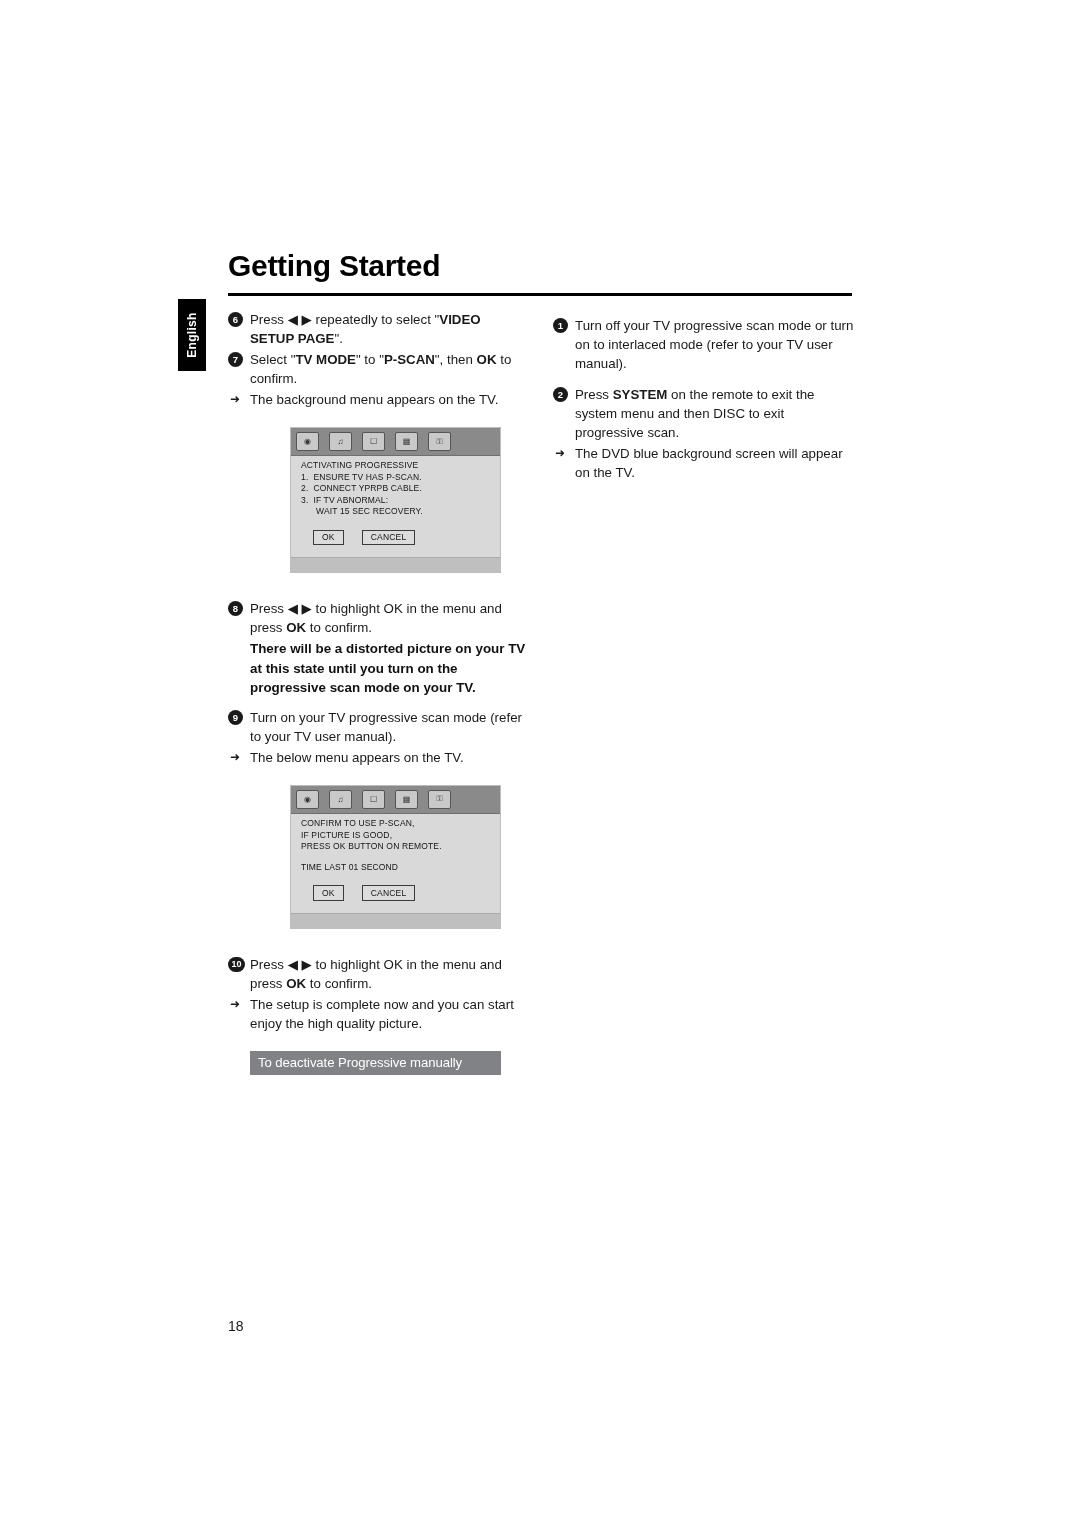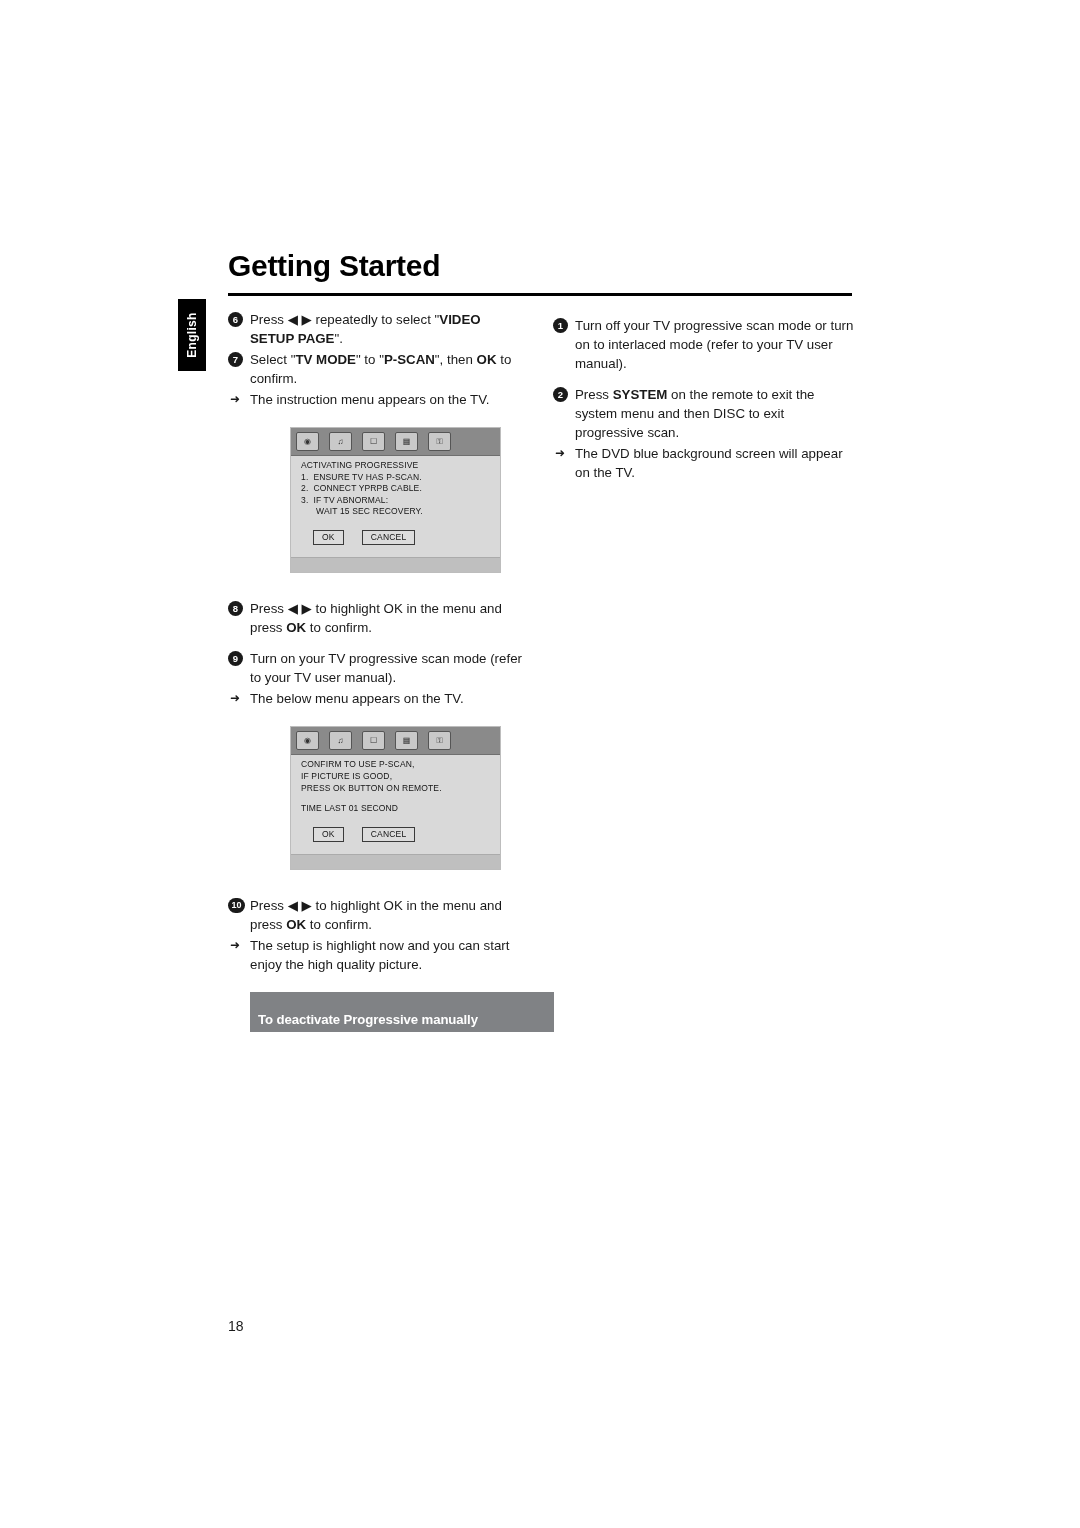--- a/index.html
+++ b/index.html
@@ -120,26 +120,26 @@
     font-size: 13.4px;
     line-height: 19.5px;
     font-weight: bold;
     color: #111;
   }
 
   
   .subhead {
     position: relative;
     margin-left: 22px;
-    width: 304px;
+    width: 251px;
     background: #808285;
     color: #fff;
     font-size: 13.2px;
-    font-weight: bold;
-    padding: 20px 0 5px 8px;
+    font-weight: normal;
+    padding: 4px 0 5px 8px;
     box-sizing: border-box;
     letter-spacing: -0.1px;
   }
 
   .bulletblock {
     position: relative;
     padding-left: 44px;
     font-size: 13.3px;
     line-height: 19.5px;
     color: #1a1a1a;
@@ -253,21 +253,21 @@
 
   <div class="step">
     <span class="num">6</span><span>Press </span><span>◀ ▶</span><span> repeatedly to select "</span><b>VIDEO SETUP PAGE</b><span>".</span>
   </div>
 
   <div class="step">
     <span class="num">7</span><span>Select "</span><b>TV MODE</b><span>" to "</span><b>P-SCAN</b><span>", then </span><b>OK</b><span> to confirm.</span>
   </div>
 
   <div class="arrowline">
-    <span class="arw">➜</span><span>The instruction menu appears on the TV.</span>
+    <span class="arw">➜</span><span>The background menu appears on the TV.</span>
   </div>
 
   <div class="sp-lg"></div>
 
   <div class="tv">
     <div class="shadow"></div>
     <div class="tv-iconbar">
       <div class="tv-icon">◉</div>
       <div class="tv-icon">♫</div>
       <div class="tv-icon">☐</div>
@@ -288,20 +288,21 @@
     <div class="tv-footer"></div>
   </div>
 
   <div class="sp-lg"></div>
   <div class="sp"></div>
 
   <div class="step">
     <span class="num">8</span><span>Press </span><span>◀ ▶</span><span> to highlight OK in the menu and press </span><b>OK</b><span> to confirm.</span>
   </div>
 
+  <div class="boldblock">There will be a distorted picture on your TV at this state until you turn on the progressive scan mode on your TV.</div>
 
   <div class="sp"></div>
 
   <div class="step">
     <span class="num">9</span><span>Turn on your TV progressive scan mode (refer to your TV user manual).</span>
   </div>
 
   <div class="arrowline">
     <span class="arw">➜</span><span>The below menu appears on the TV.</span>
   </div>
@@ -332,21 +333,21 @@
   </div>
 
   <div class="sp-lg"></div>
   <div class="sp"></div>
 
   <div class="step">
     <span class="num wide">10</span><span>Press </span><span>◀ ▶</span><span> to highlight OK in the menu and press </span><b>OK</b><span> to confirm.</span>
   </div>
 
   <div class="arrowline">
-    <span class="arw">➜</span><span>The setup is highlight now and you can start enjoy the high quality picture.</span>
+    <span class="arw">➜</span><span>The setup is complete now and you can start enjoy the high quality picture.</span>
   </div>
 
   <div class="sp-lg"></div>
 
   <div class="subhead">To deactivate Progressive manually</div>
 
   <div class="sp"></div>
 
 
 </div>

